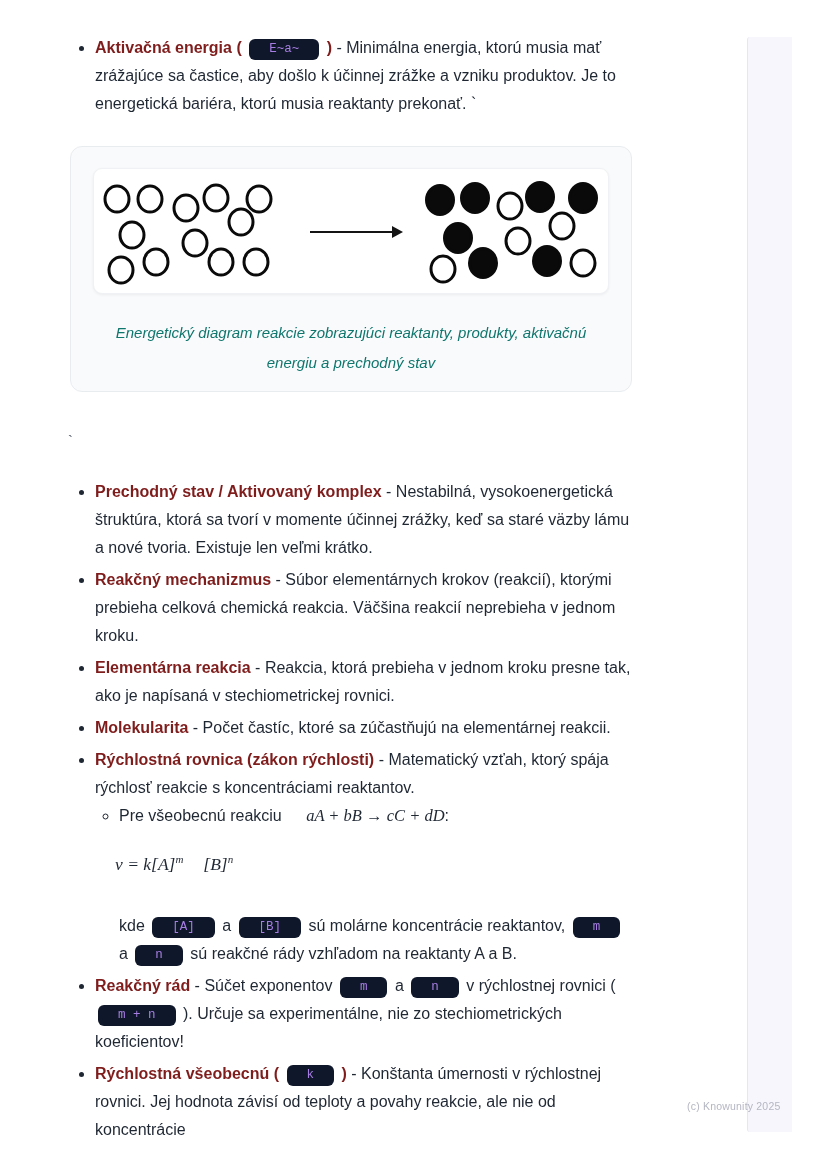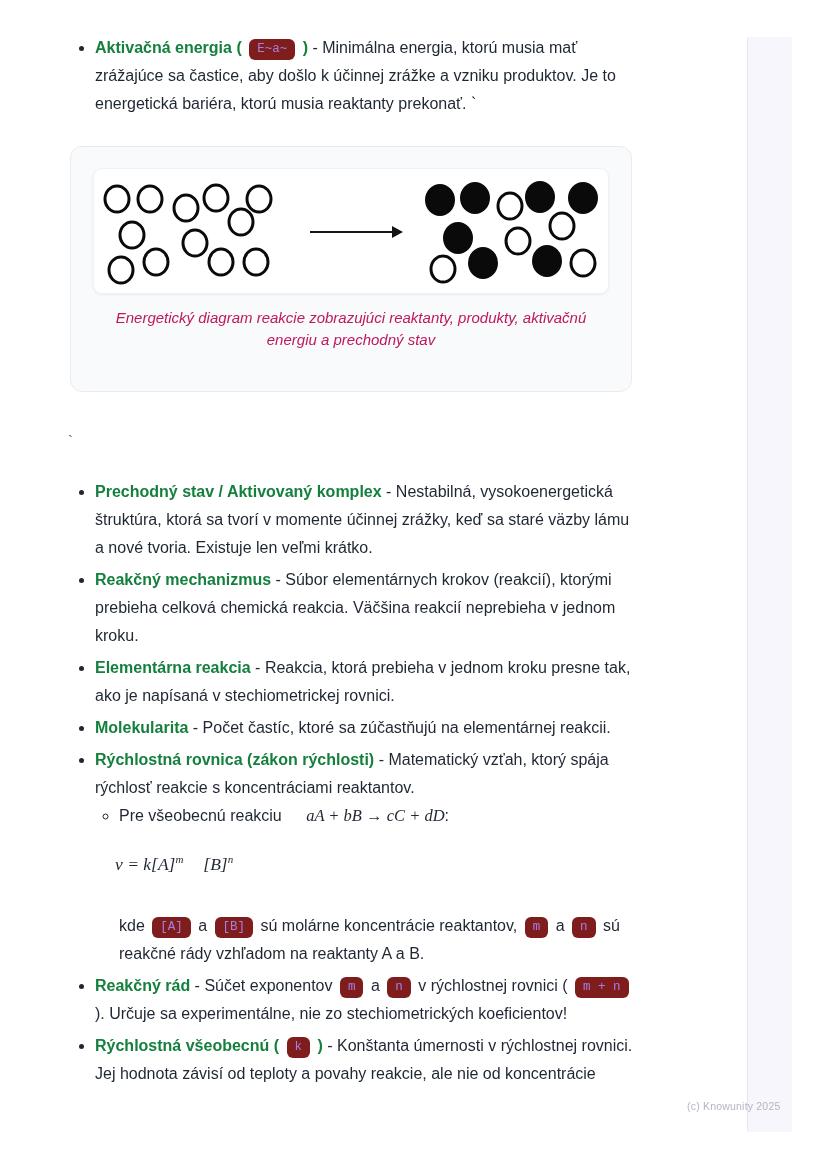--- a/index.html
+++ b/index.html
@@ -16,25 +16,25 @@
   }
   .copyright {
     position:absolute; left:687px; top:1100px; font-size:10.5px;
     color:#b4b6c2; z-index:2; letter-spacing:.2px;
   }
   .content { position:absolute; left:60px; top:34px; width:576px; }
   ul.blist { margin:0; padding:0 0 0 35px; list-style-type:disc; }
   ul.blist > li { margin:0 0 4px 0; font-size:16px; line-height:28px; }
   ul.sub { margin:0; padding:0 0 0 24px; list-style-type:circle; }
   ul.sub > li { margin:0; font-size:16px; line-height:28px; }
-  .seg-b { font-weight:700; color:#15803d; }
+  .seg-b { font-weight:700; color:#7f1d1d; }
   .seg-c {
-    display:inline-block; background:#7f1d1d; color:#a77ee3;
+    display:inline-block; background:#0f172a; color:#a77ee3;
     font-family:"Liberation Mono","DejaVu Sans Mono",monospace;
-    font-size:12.5px; line-height:19px; padding:1px 8px; margin:0 3px;
+    font-size:12.5px; line-height:19px; padding:1px 20px; margin:0 3px;
     border-radius:6px; vertical-align:1px; white-space:nowrap;
   }
   .seg-m { font-family:"Liberation Serif","DejaVu Serif",serif; font-style:italic; font-size:16.5px;margin-left:20px; }
   .seg-s {
     font-family:"Liberation Serif","DejaVu Serif",serif; font-style:italic;
     vertical-align:super; font-size:11px; line-height:0;
   }
   .formula { text-align:left; margin:20px 60px 34px 0; font-size:17.5px; }
   .formula .seg-m { font-size:17.5px; }
   .note { margin:0 0 0 24px; font-size:16px; line-height:28px; }
@@ -54,22 +54,22 @@
     border-radius:50%; background:#ffffff; transform:translate(-50%,-50%);
     box-sizing:content-box;
   }
   .molecule.filled { width:24px; height:26px; background:#0a0a0a; }
   .arrow { position:absolute; left:216px; top:62px; width:82px; height:2px; background:#141414; }
   .arrow::after {
     content:""; position:absolute; right:-11px; top:-5px; width:0; height:0;
     border-left:11px solid #141414; border-top:6px solid transparent; border-bottom:6px solid transparent;
   }
   .caption {
-    margin:13px auto 0; max-width:500px; text-align:center;
-    font-style:italic; color:#be185d; font-size:15px; line-height:22px;
+    margin:24px auto 0; max-width:500px; text-align:center;
+    font-style:italic; color:#0f766e; font-size:15px; line-height:30px;
   }
   .stray { margin:40px 0 0 8px; height:22px; font-size:15px; color:#4b5563; }
   .terms-list { margin-top:24px !important; }
 </style>
 </head>
 <body>
 
 <div class="page">
 
   <div class="scroll-strip"></div>

